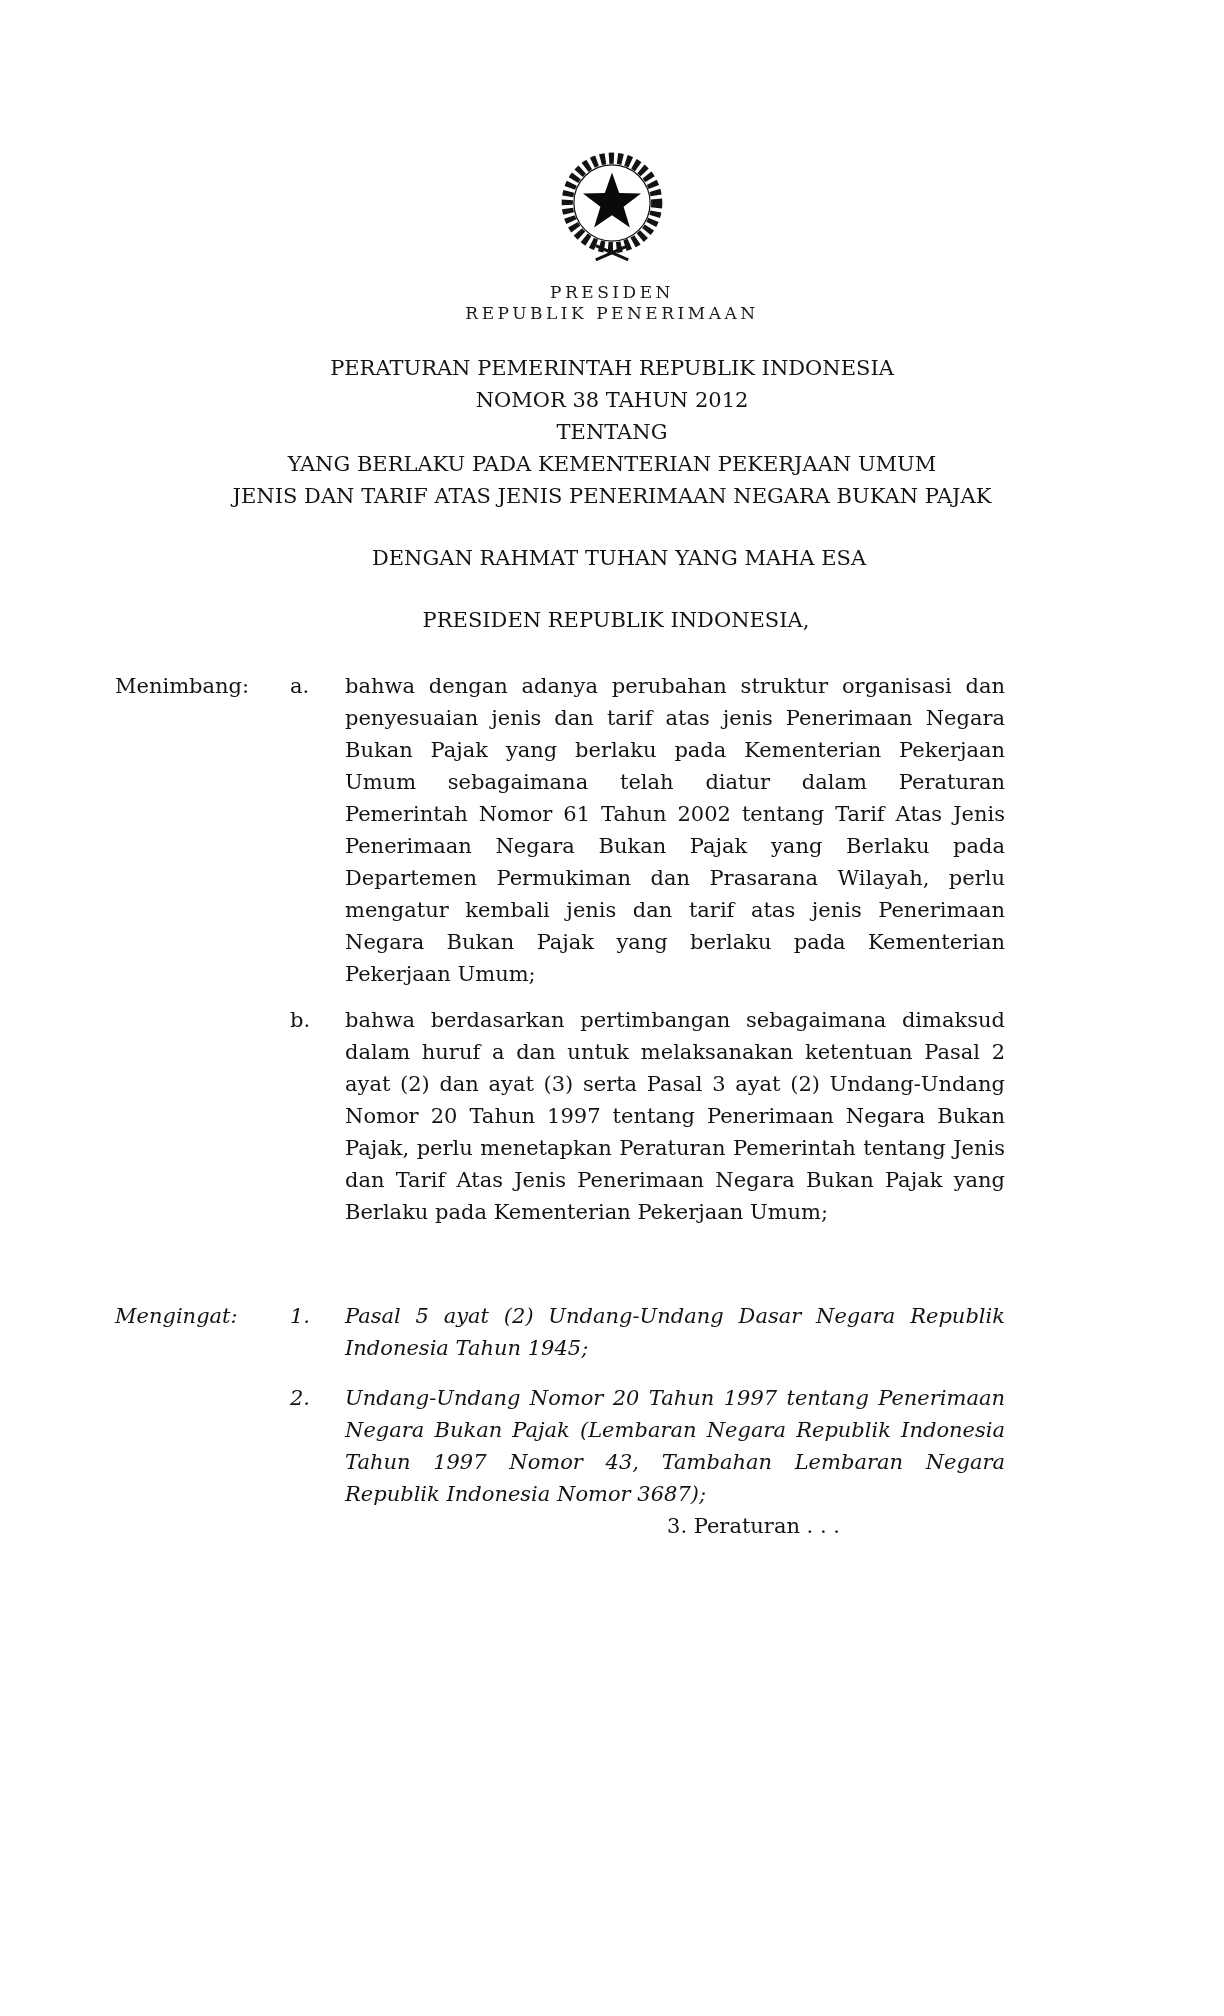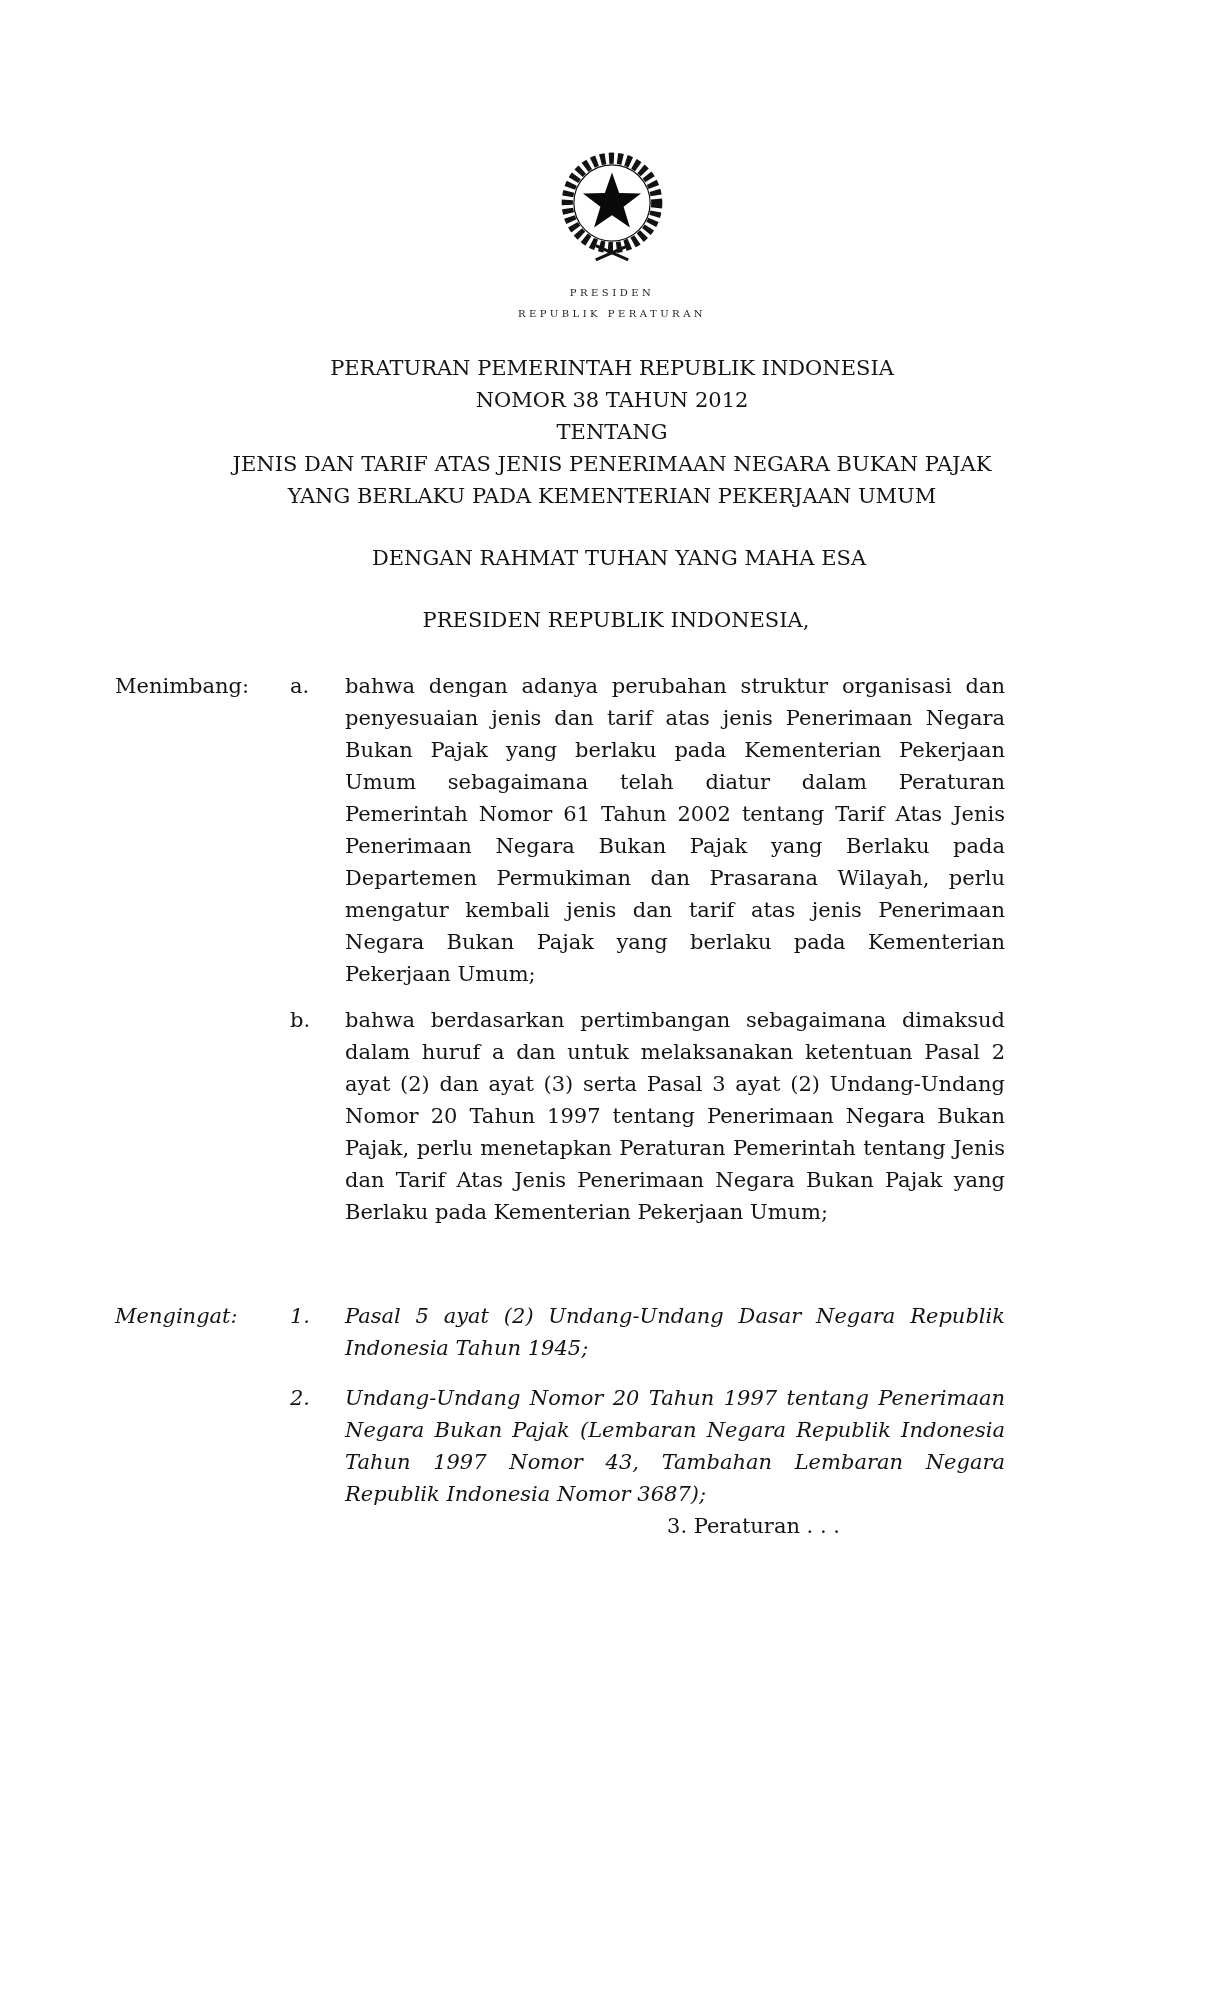--- a/index.html
+++ b/index.html
@@ -25,21 +25,21 @@
     text-align: center;
   }
   .seal {
     display: block;
     margin: 0 auto;
     width: 122px;
     height: 122px;
   }
   .seal-caption {
     margin-top: 14px;
-    font-size: 10px;
+    font-size: 17px;
     letter-spacing: 3.5px;
     line-height: 21px;
     color: #1c1c1c;
   }
 
   
   .title-block {
     margin-top: 28px;
     text-align: center;
     line-height: 32px;
@@ -88,30 +88,30 @@
       <circle cx="60" cy="56" r="44" fill="none" stroke="#121212" stroke-width="11" stroke-dasharray="5 3.5"></circle>
       <circle cx="60" cy="56" r="37.5" fill="none" stroke="#121212" stroke-width="1.2"></circle>
 
       <polygon points="60,26 67.05,46.29 88.53,46.73 71.41,59.71 77.63,80.27 60,68 42.37,80.27 48.59,59.71 31.47,46.73 52.95,46.29" fill="#0a0a0a"></polygon>
 
       <path d="M44 112 L76 98" stroke="#121212" stroke-width="3" fill="none"></path>
       <path d="M44 98 L76 112" stroke="#121212" stroke-width="3" fill="none"></path>
     </svg>
     <div class="seal-caption">
       <div>PRESIDEN</div>
-      <div>REPUBLIK PERATURAN</div>
+      <div>REPUBLIK PENERIMAAN</div>
     </div>
   </header>
 
   <section class="title-block">
     <div class="tline">PERATURAN PEMERINTAH REPUBLIK INDONESIA</div>
     <div class="tline">NOMOR 38 TAHUN 2012</div>
     <div class="tline">TENTANG</div>
+    <div class="tline">YANG BERLAKU PADA KEMENTERIAN PEKERJAAN UMUM</div>
     <div class="tline">JENIS DAN TARIF ATAS JENIS PENERIMAAN NEGARA BUKAN PAJAK</div>
-    <div class="tline">YANG BERLAKU PADA KEMENTERIAN PEKERJAAN UMUM</div>
     <div class="invocation">DENGAN RAHMAT TUHAN YANG MAHA ESA</div>
     <div class="issuer">PRESIDEN REPUBLIK INDONESIA,</div>
   </section>
 
   <section class="body-block">
 
     <div class="clause considering">
       <div class="col-label">Menimbang:</div>
       <div class="col-marker">a.</div>
       <div class="col-text">bahwa dengan adanya perubahan struktur organisasi dan penyesuaian  jenis dan tarif atas jenis Penerimaan Negara Bukan Pajak yang berlaku pada Kementerian Pekerjaan Umum sebagaimana telah diatur dalam Peraturan Pemerintah Nomor 61 Tahun 2002 tentang Tarif Atas Jenis Penerimaan Negara Bukan Pajak yang Berlaku pada Departemen Permukiman dan Prasarana Wilayah, perlu mengatur kembali jenis dan tarif atas jenis Penerimaan Negara Bukan Pajak yang berlaku pada Kementerian Pekerjaan Umum;</div>

